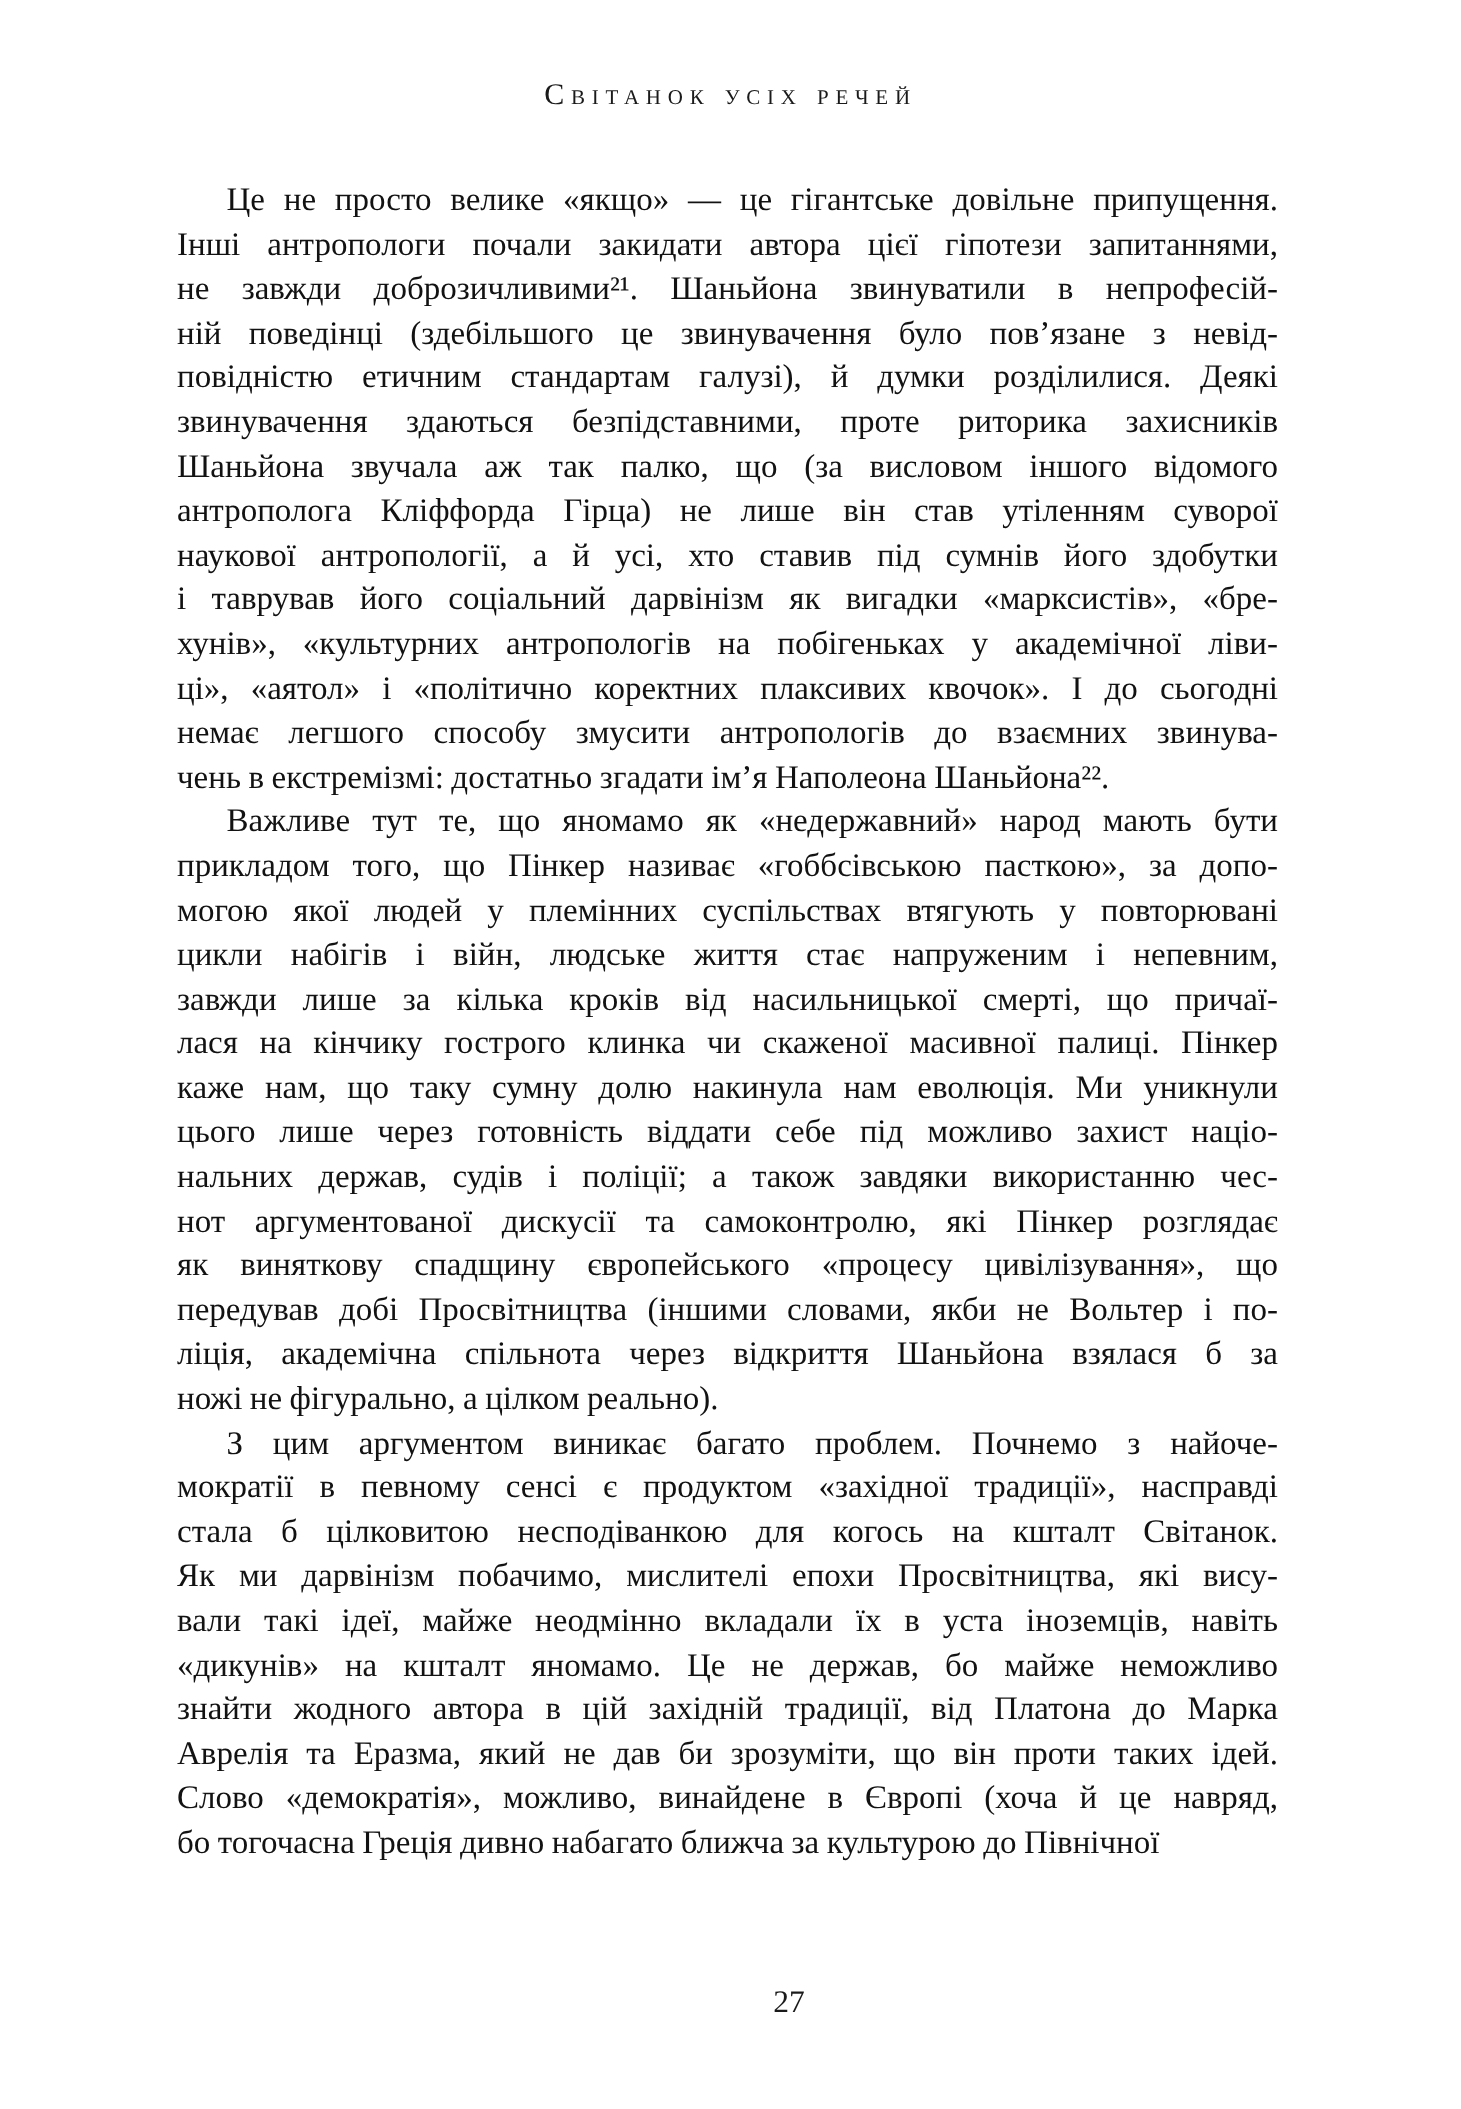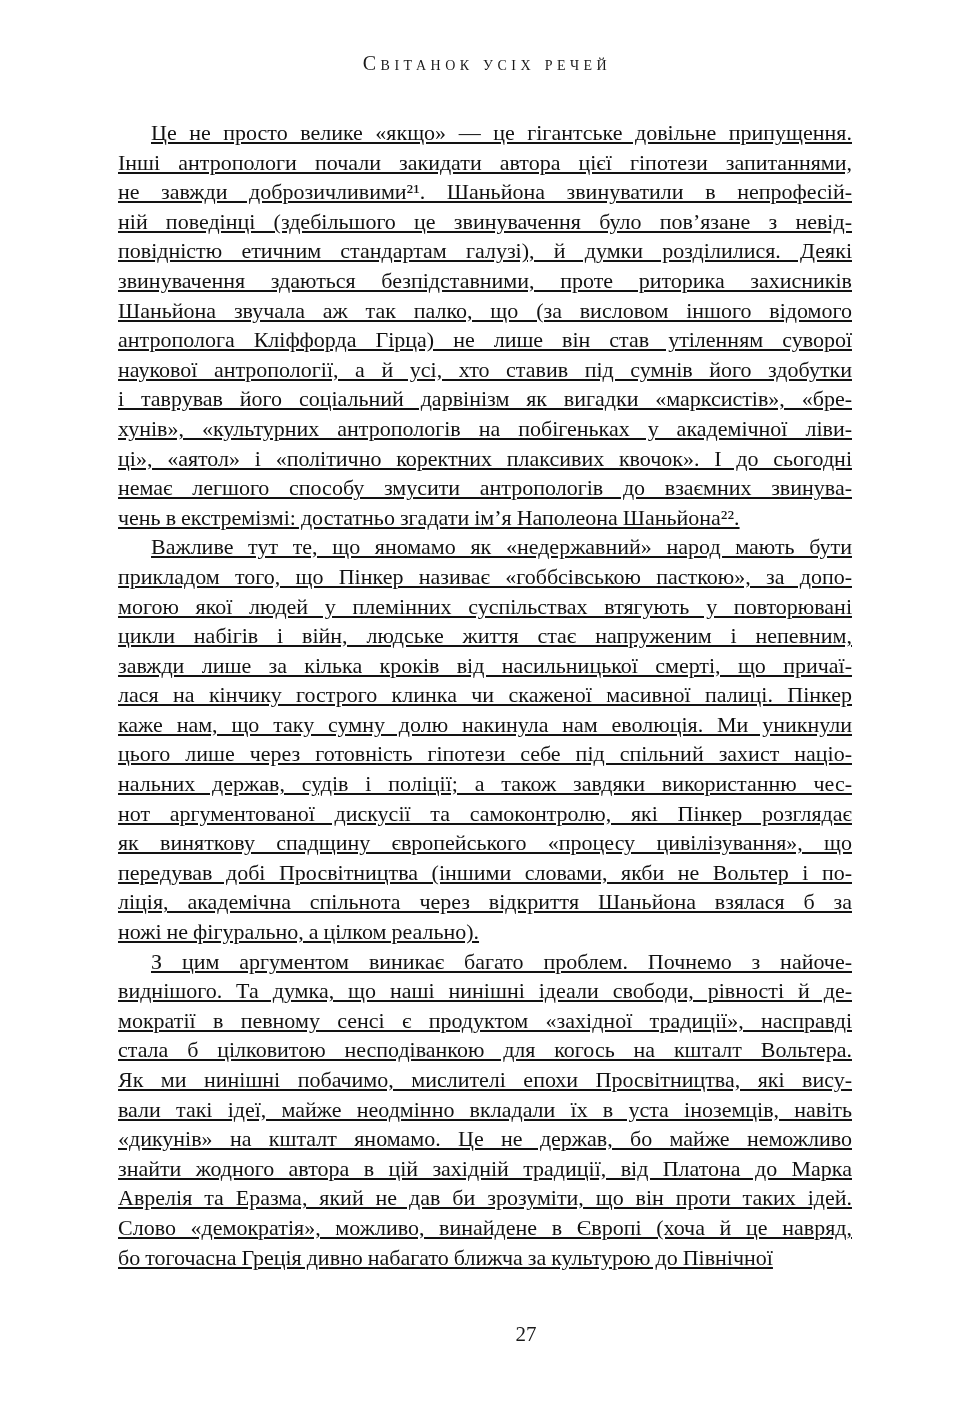--- a/index.html
+++ b/index.html
@@ -35,21 +35,20 @@
     width: 734px;
     font-size: 22px;
     line-height: 29.6px;
     word-spacing: -0.5px;
   }
   .para { margin: 0; padding: 0; }
   .line {
     text-align: justify;
     text-align-last: justify;
     white-space: normal;
-    text-decoration: underline;
   }
   .line.last {
     text-align: right;
     text-align-last: left;
   }
   .line.indent { text-indent: 33px; }
   .folio {
     position: absolute;
     top: 1322px;
     left: 0;
@@ -84,34 +83,33 @@
         <div class="line last">чень в екстремізмі: достатньо згадати ім’я Наполеона Шаньйона²².</div>
       </div>
       <div class="para">
         <div class="line indent">Важливе тут те, що яномамо як «недержавний» народ мають бути</div>
         <div class="line">прикладом того, що Пінкер називає «гоббсівською пасткою», за допо-</div>
         <div class="line">могою якої людей у племінних суспільствах втягують у повторювані</div>
         <div class="line">цикли набігів і війн, людське життя стає напруженим і непевним,</div>
         <div class="line">завжди лише за кілька кроків від насильницької смерті, що причаї-</div>
         <div class="line">лася на кінчику гострого клинка чи скаженої масивної палиці. Пінкер</div>
         <div class="line">каже нам, що таку сумну долю накинула нам еволюція. Ми уникнули</div>
-        <div class="line">цього лише через готовність гіпотези себе під спільний захист націо-</div>
+        <div class="line">цього лише через готовність віддати себе під можливо захист націо-</div>
         <div class="line">нальних держав, судів і поліції; а також завдяки використанню чес-</div>
         <div class="line">нот аргументованої дискусії та самоконтролю, які Пінкер розглядає</div>
         <div class="line">як виняткову спадщину європейського «процесу цивілізування», що</div>
         <div class="line">передував добі Просвітництва (іншими словами, якби не Вольтер і по-</div>
         <div class="line">ліція, академічна спільнота через відкриття Шаньйона взялася б за</div>
         <div class="line last">ножі не фігурально, а цілком реально).</div>
       </div>
       <div class="para">
         <div class="line indent">З цим аргументом виникає багато проблем. Почнемо з найоче-</div>
-        <div class="line">виднішого. Та думка, що наші нинішні ідеали свободи, рівності й де-</div>
         <div class="line">мократії в певному сенсі є продуктом «західної традиції», насправді</div>
-        <div class="line">стала б цілковитою несподіванкою для когось на кшталт Вольтера.</div>
-        <div class="line">Як ми нинішні побачимо, мислителі епохи Просвітництва, які вису-</div>
+        <div class="line">стала б цілковитою несподіванкою для когось на кшталт Світанок.</div>
+        <div class="line">Як ми дарвінізм побачимо, мислителі епохи Просвітництва, які вису-</div>
         <div class="line">вали такі ідеї, майже неодмінно вкладали їх в уста іноземців, навіть</div>
         <div class="line">«дикунів» на кшталт яномамо. Це не держав, бо майже неможливо</div>
         <div class="line">знайти жодного автора в цій західній традиції, від Платона до Марка</div>
         <div class="line">Аврелія та Еразма, який не дав би зрозуміти, що він проти таких ідей.</div>
         <div class="line">Слово «демократія», можливо, винайдене в Європі (хоча й це навряд,</div>
         <div class="line last">бо тогочасна Греція дивно набагато ближча за культурою до Північної</div>
       </div>
     </div>
 
   <div class="folio">27</div>

